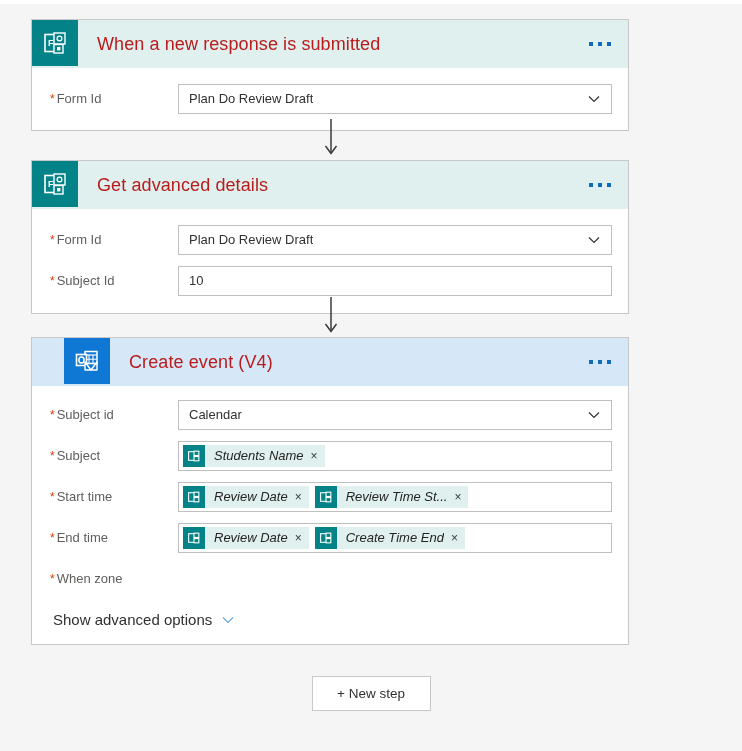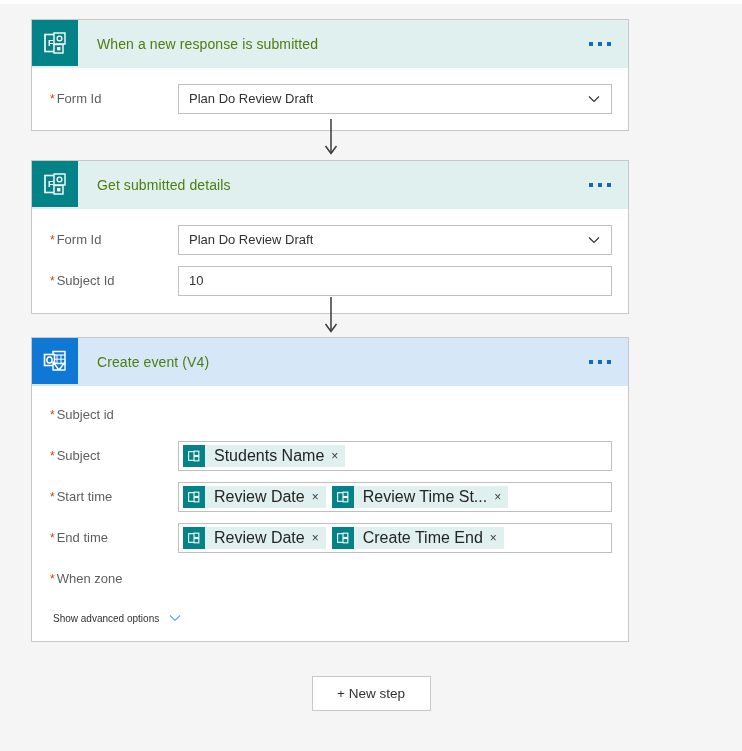--- a/index.html
+++ b/index.html
@@ -41,40 +41,40 @@
     box-sizing: border-box;
   }
   .card-header {
     height: 48px;
     display: flex;
     align-items: center;
     position: relative;
     box-sizing: border-box;
   }
   .card-header.teal { background: #dff0ef; }
-  .card-header.blue { background: #d6e8f7; }
+  .card-header.blue { background: #d6e8f7; padding-left: 32px; }
 
   .conn-icon {
     width: 46px;
     height: 46px;
     flex: 0 0 46px;
     display: flex;
     align-items: center;
     justify-content: center;
     margin-left: 0px;
     align-self: flex-start;
     margin-top: 0px;
   }
   .conn-icon.forms { background: #038387; }
   .conn-icon.outlook { background: #0f78d4; }
 
   .card-title {
     margin-left: 19px;
-    font-size: 14px;
-    color: #4d7c0f;
+    font-size: 18px;
+    color: #b91c1c;
     letter-spacing: .1px;
   }
   .ellipsis-btn {
     position: absolute;
     right: 13px;
     top: 50%;
     transform: translateY(-50%);
     display: flex;
     gap: 5px;
     padding: 6px 4px;
@@ -156,44 +156,45 @@
   .token-icon {
     width: 22px;
     height: 22px;
     flex: 0 0 22px;
     background: #038387;
     display: flex;
     align-items: center;
     justify-content: center;
   }
   .token-label {
-    font-size: 16px;
+    font-size: 13px;
     color: #252423;
     margin: 0 7px 0 9px;
     white-space: nowrap;
     overflow: hidden;
     text-overflow: ellipsis;
+    font-style: italic;
   }
   .token-x {
     font-size: 12px;
     color: #3b3a39;
     cursor: pointer;
     line-height: 1;
     font-family: "Liberation Sans", sans-serif;
   }
 
   
   .adv-row {
     display: flex;
     align-items: center;
     padding: 12px 0 16px 21px;
     cursor: pointer;
   }
   .adv-label {
-    font-size: 10px;
+    font-size: 15px;
     color: #323130;
   }
   .adv-chev {
     margin-left: 9px;
     width: 14px;
     height: 14px;
   }
 
   
   .connector {
@@ -284,21 +285,21 @@
       <div class="conn-icon forms">
         <svg width="26" height="26" viewBox="0 0 26 26">
           <rect x="3" y="4.5" width="13" height="17" fill="none" stroke="#ffffff" stroke-width="1.6"></rect>
           <text x="6" y="15.5" font-family="Liberation Sans, sans-serif" font-size="9" font-weight="bold" fill="#ffffff">F</text>
           <rect x="12" y="3" width="11" height="11" fill="#038387" stroke="#ffffff" stroke-width="1.4"></rect>
           <circle cx="17.5" cy="8.5" r="2.4" fill="none" stroke="#ffffff" stroke-width="1.3"></circle>
           <rect x="12" y="14.5" width="9" height="8.5" fill="#038387" stroke="#ffffff" stroke-width="1.4"></rect>
           <rect x="15" y="17" width="3.4" height="3.4" fill="#ffffff"></rect>
         </svg>
       </div>
-      <span class="card-title">Get submitted details</span>
+      <span class="card-title">Get advanced details</span>
       <span class="ellipsis-btn">
         <i></i>
           <i></i>
           <i></i>
       </span>
     </div>
     <div class="card-body">
       <div class="field-row" style="margin-top:10px;">
         <span class="field-label">
           <span class="req-star">*</span>
@@ -353,20 +354,28 @@
           <i></i>
       </span>
     </div>
     <div class="card-body">
 
       <div class="field-row" style="margin-top:8px;">
         <span class="field-label">
           <span class="req-star">*</span>
           <span>Subject id</span>
         </span>
+        <div class="field-control">
+          <span class="field-value">Calendar</span>
+          <span class="chev">
+            <svg width="14" height="14" viewBox="0 0 14 14">
+                <polyline points="2,4.5 7,9.5 12,4.5" fill="none" stroke="#333333" stroke-width="1.2"></polyline>
+              </svg>
+          </span>
+        </div>
       </div>
 
       <div class="field-row">
         <span class="field-label">
           <span class="req-star">*</span>
           <span>Subject</span>
         </span>
         <div class="field-control token-control">
           <span class="token">
             <span class="token-icon">

